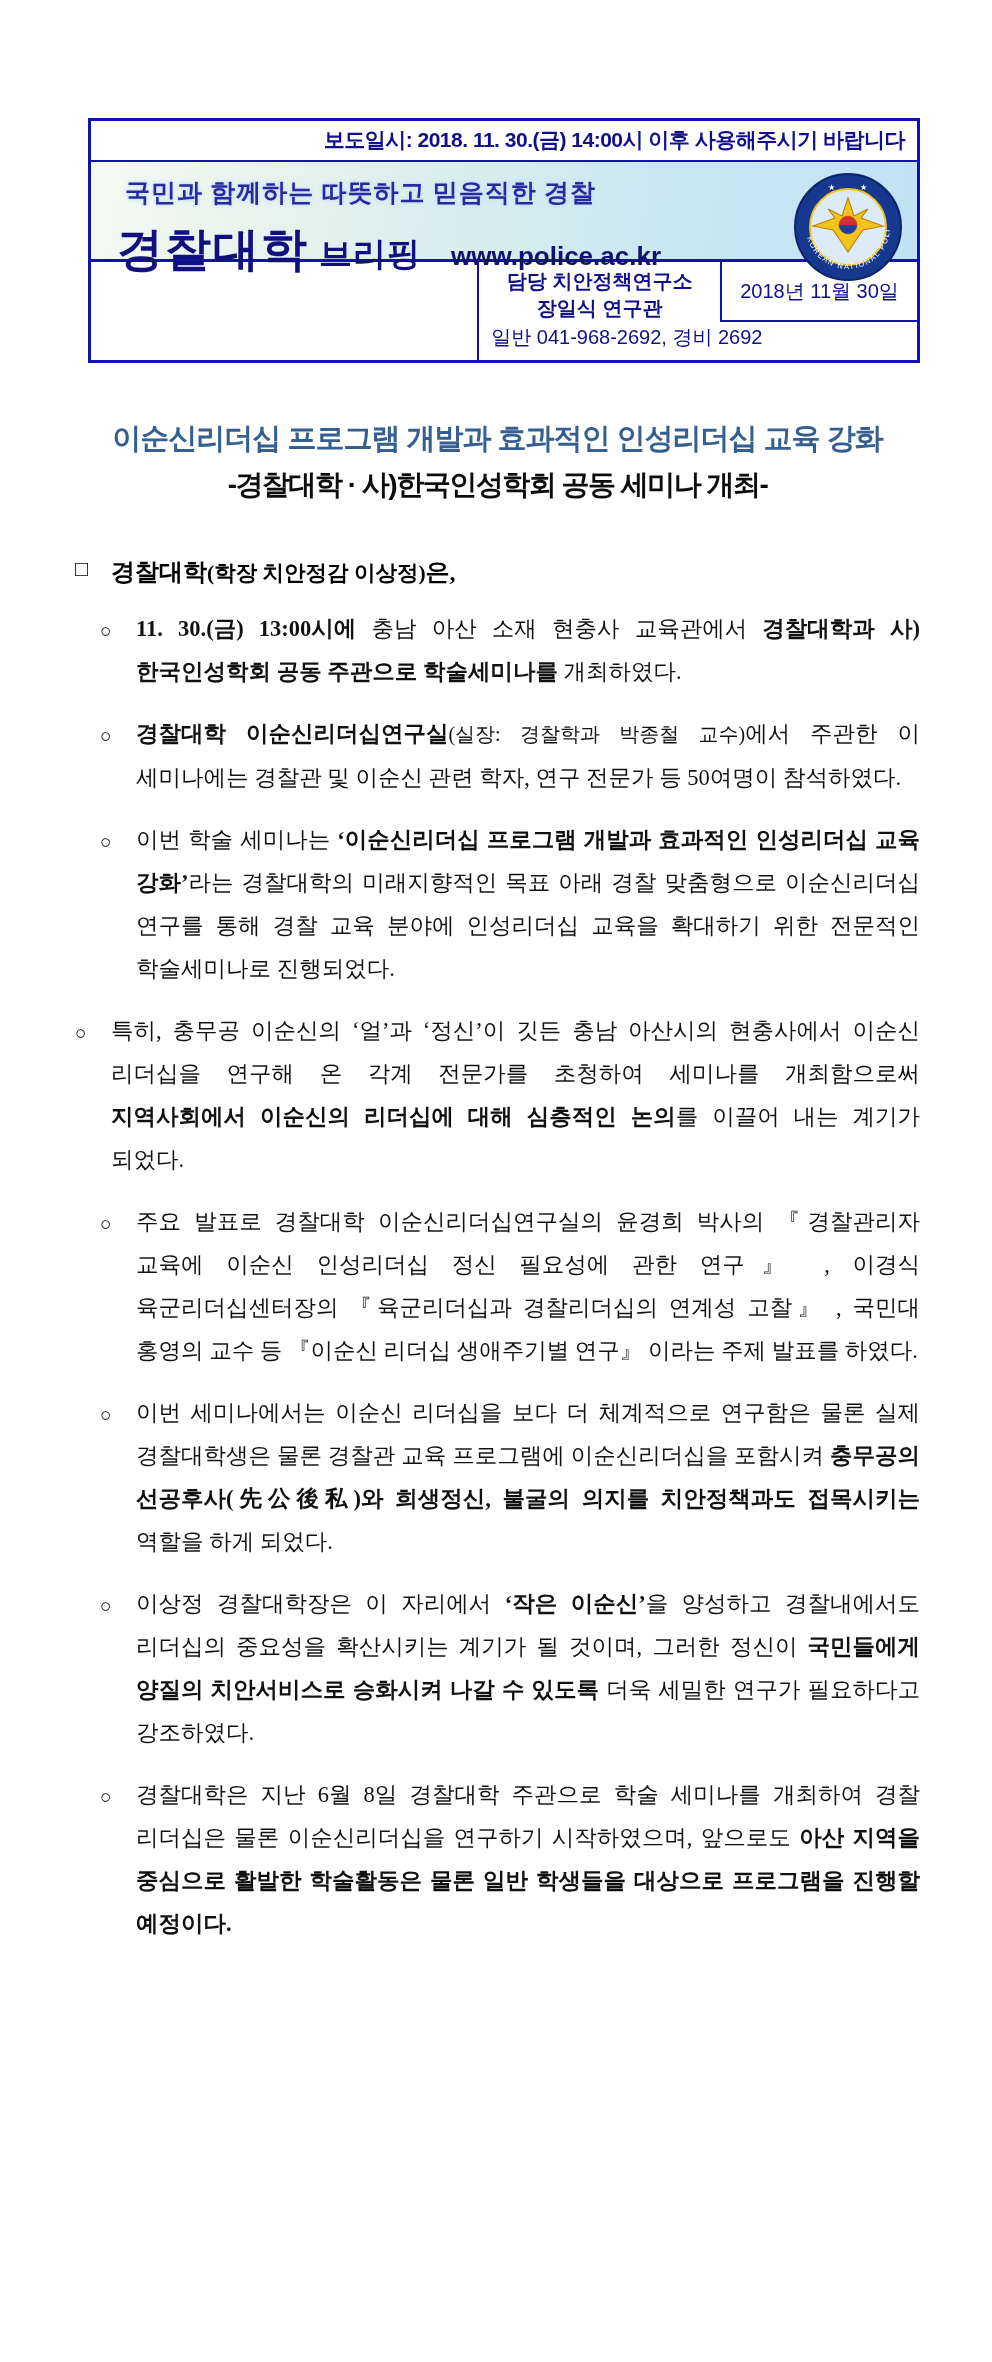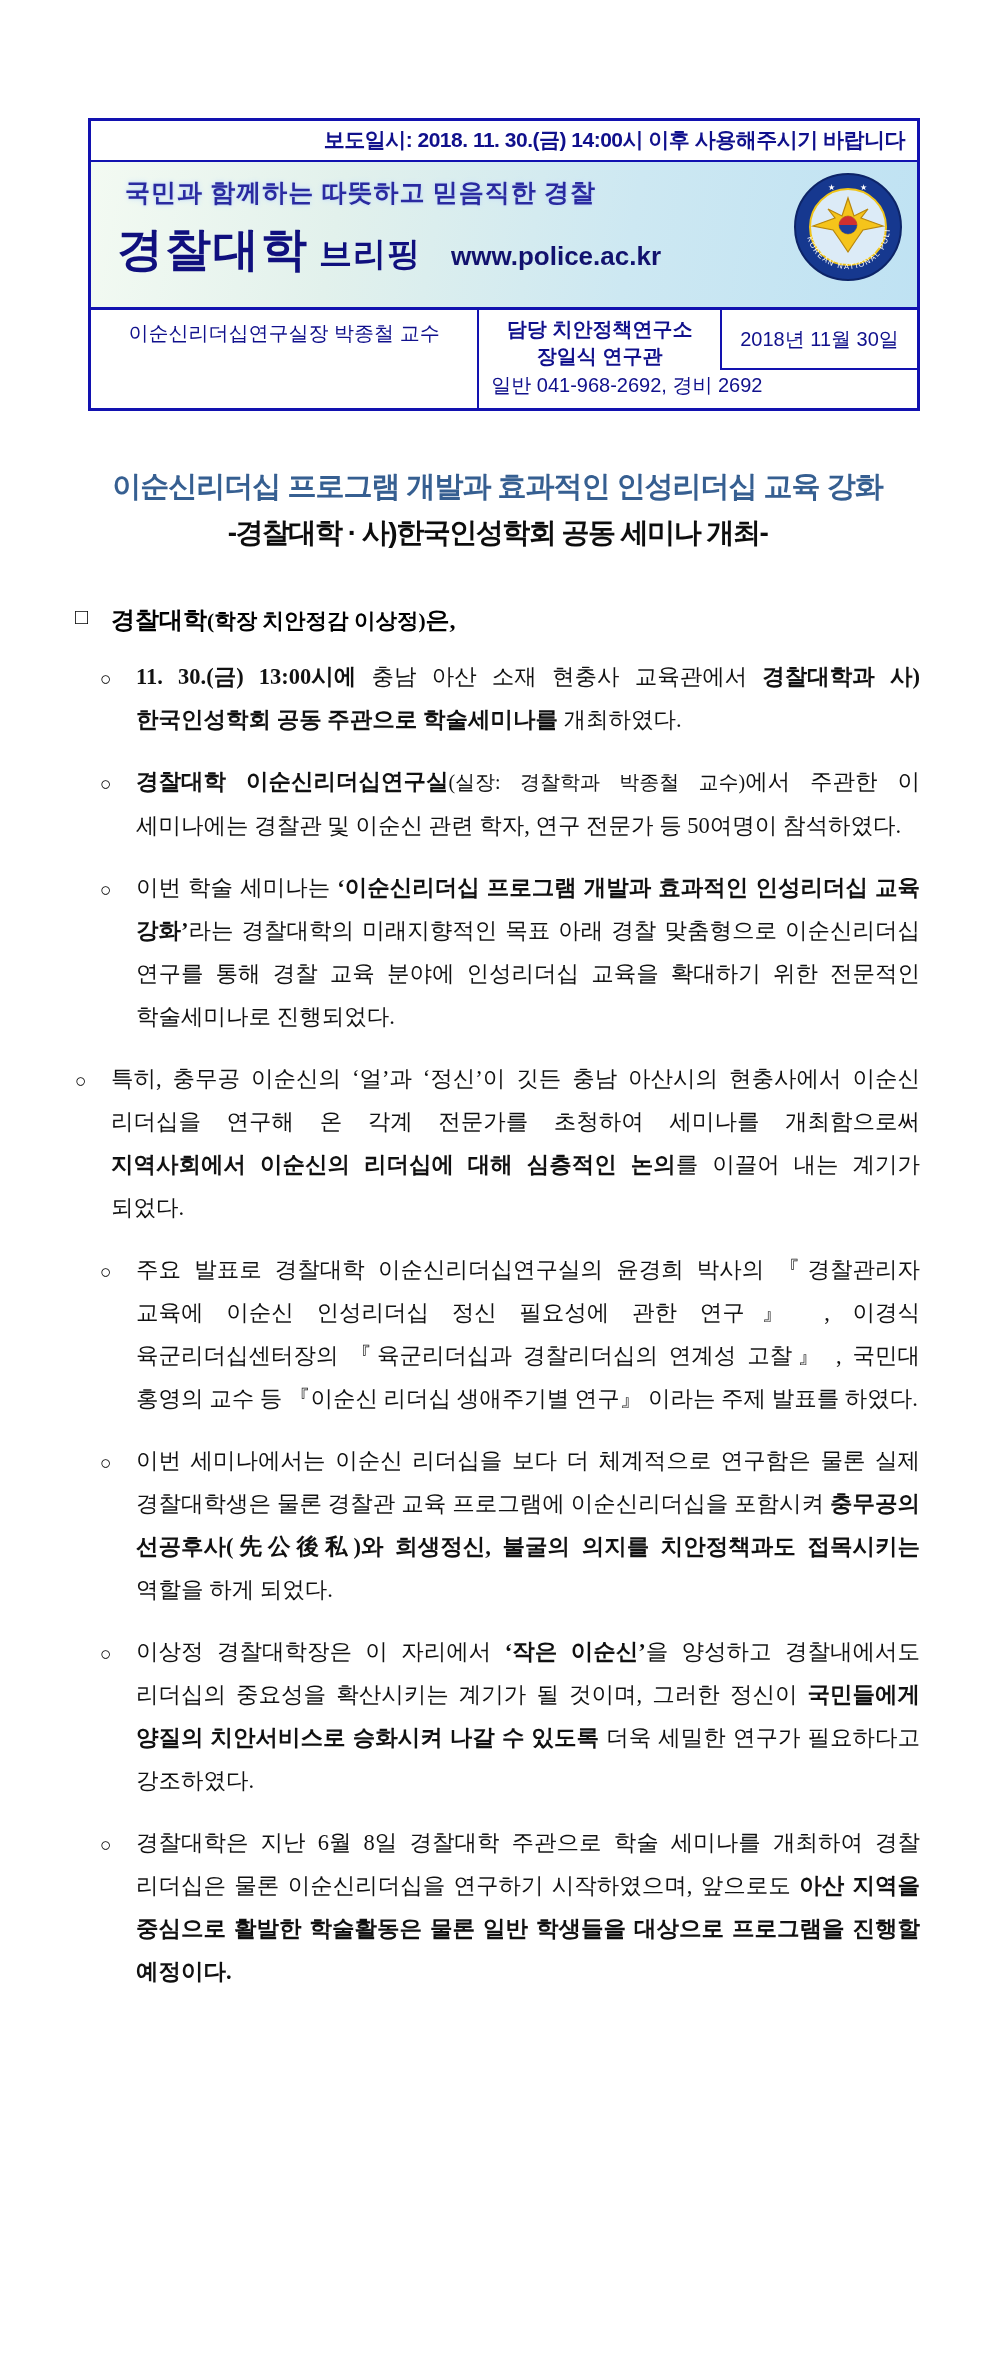--- a/index.html
+++ b/index.html
@@ -15,21 +15,21 @@
   .header-box { margin-left: 13px; border: 3px solid #1212b0; }
   .banner {
     background:#ffffff; border-bottom: 2px solid #1212b0;
     text-align:right; padding: 5px 12px 6px 4px;
     font-family:Liberation Sans, sans-serif;
     font-weight:bold; font-size:21px; color:#10108c; letter-spacing:-0.5px;
   }
   .brand-row {
     position:relative; border-bottom: 3px solid #1212b0;
     background: linear-gradient(100deg,#f3faf2 0%, #e2f1ec 30%, #cde8f2 65%, #bfe2f3 100%);
-    padding: 14px 140px 12px 26px; height: 148px;
+    padding: 14px 140px 12px 26px; height: 100px;
   }
   .slogan {
     font-weight:bold; font-size:25px; color:#2a2aa0; letter-spacing:1px;
     text-shadow: 0 0 3px #bcd6f2, 0 0 6px #cfe4f8;
     padding-left: 8px;
   }
   .brand-line { display:flex; align-items:baseline; margin-top: 10px; }
   .brand-main {
     font-family:"Liberation Sans","DejaVu Sans",sans-serif;
     font-weight:bold; font-size:46px; color:#10107e; letter-spacing:2px;
@@ -112,21 +112,20 @@
           <path d="M20 54 L42 46 L35 37 L49 44 L55 26 L61 44 L75 37 L68 46 L90 54 L70 58 L63 68 L55 80 L47 68 L40 58 Z" fill="#f5c41b" stroke="#b8860b" stroke-width="1.2"></path>
           <circle cx="55" cy="53" r="9" fill="#ffffff" stroke="#b8860b" stroke-width="1"></circle>
           <path d="M46 53 a9 9 0 0 1 18 0 z" fill="#d03030"></path>
           <path d="M46 53 a9 9 0 0 0 18 0 z" fill="#1c3f9c"></path>
         </svg>
       </div>
     </div>
 
     <div class="contact">
       <div class="c-left">
-        <div class="l1">이순신리더십연구실장 박종철 교수</div>
       </div>
       <div class="c-right">
         <div class="c-top">
           <div class="c-mid">
             <div>담당 치안정책연구소</div>
             <div>장일식 연구관</div>
           </div>
           <div class="c-date">2018년 11월 30일</div>
         </div>
         <div class="c-phone">일반 041-968-2692, 경비 2692</div>

